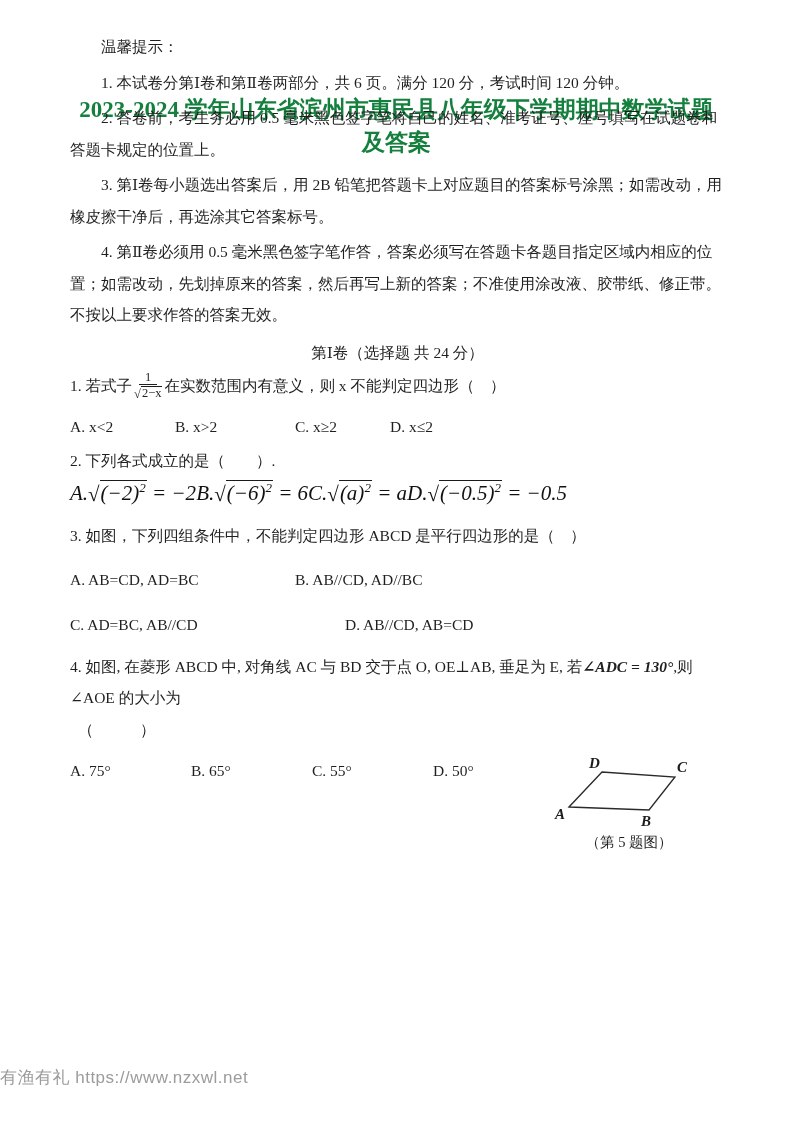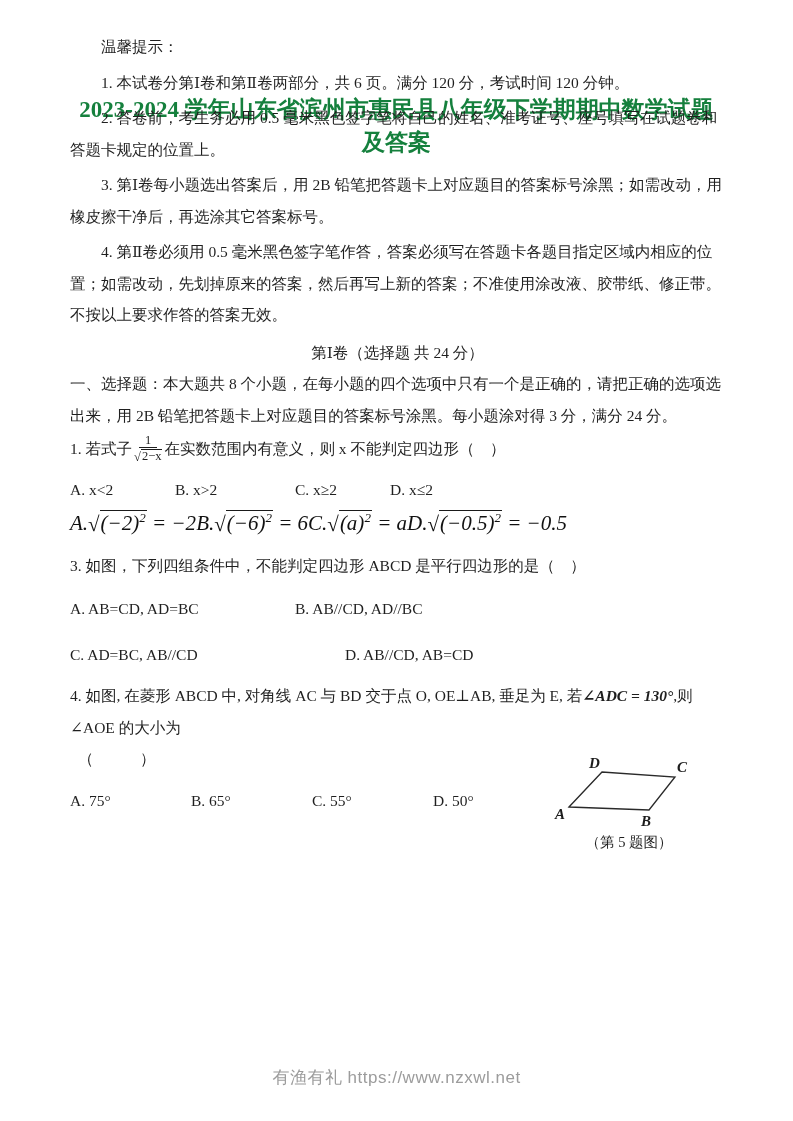--- a/index.html
+++ b/index.html
@@ -104,21 +104,20 @@
     font-style: italic;
     font-weight: bold;
     font-size: 15px;
     fill: #1c1c1c;
   }
 
   .footer {
     position: absolute;
     left: 0; top: 1066px;
     width: 100%;
-    text-align: center;
     font-family: "Liberation Sans", "DejaVu Sans", sans-serif;
     font-size: 17px;
     color: #9c9c9c;
     letter-spacing: 0.5px;
   }
 </style>
 </head>
 <body>
 
 <div class="page">
@@ -127,33 +126,33 @@
 
   <div class="content">
 
     <p class="tip">温馨提示：</p>
     <p class="notice-item">1. 本试卷分第Ⅰ卷和第Ⅱ卷两部分，共 6 页。满分 120 分，考试时间 120 分钟。</p>
     <p class="notice-item">2. 答卷前，考生务必用 0.5 毫米黑色签字笔将自己的姓名、准考证号、座号填写在试题卷和答题卡规定的位置上。</p>
     <p class="notice-item">3. 第Ⅰ卷每小题选出答案后，用 2B 铅笔把答题卡上对应题目的答案标号涂黑；如需改动，用橡皮擦干净后，再选涂其它答案标号。</p>
     <p class="notice-item">4. 第Ⅱ卷必须用 0.5 毫米黑色签字笔作答，答案必须写在答题卡各题目指定区域内相应的位置；如需改动，先划掉原来的答案，然后再写上新的答案；不准使用涂改液、胶带纸、修正带。不按以上要求作答的答案无效。</p>
 
     <p class="section-heading">第Ⅰ卷（选择题 共 24 分）</p>
-    <p class="intro">一、选择题：本大题共 8 个小题，在每小题的四个选项中只有一个是正确的，请把正确的选项选出来，用 2B 铅笔把答题卡上对应题目的答案标号涂黑。每小题涂对得 3 分，满分 24 分。</p>
 
     <p class="q1-line"><span>1. 若式子</span><span class="frac">
           <span class="num">1</span>
           <span class="den"><span class="sqrt"><span class="rsign">√</span><span class="rbar">2−x</span></span></span>
         </span><span>在实数范围内有意义，则 x 不能判定四边形（　）</span></p>
     <p class="optrow q1-opts">
       <span>A.  x&lt;2</span>
       <span>B.  x&gt;2</span>
       <span>C.  x≥2</span>
       <span>D.  x≤2</span>
     </p>
 
+    <p class="q2-text">2. 下列各式成立的是（　　）.</p>
     <p class="q2-math"><span><span>A.</span><span class="sqrt"><span class="rsign">√</span><span class="rbar"><span>(−2)</span><sup>2</sup></span></span><span> = −2</span></span><span><span>B.</span><span class="sqrt"><span class="rsign">√</span><span class="rbar"><span>(−6)</span><sup>2</sup></span></span><span> = 6</span></span><span><span>C.</span><span class="sqrt"><span class="rsign">√</span><span class="rbar"><span>(a)</span><sup>2</sup></span></span><span> = a</span></span><span><span>D.</span><span class="sqrt"><span class="rsign">√</span><span class="rbar"><span>(−0.5)</span><sup>2</sup></span></span><span> = −0.5</span></span></p>
 
     <p class="q3-line">3. 如图，下列四组条件中，不能判定四边形 ABCD 是平行四边形的是（　）</p>
     <p class="optrow q3-row1">
       <span>A.  AB=CD,  AD=BC</span>
       <span>B.  AB//CD,  AD//BC</span>
     </p>
     <p class="optrow q3-row2">
       <span>C.  AD=BC,  AB//CD</span>
       <span>D.  AB//CD,  AB=CD</span>

